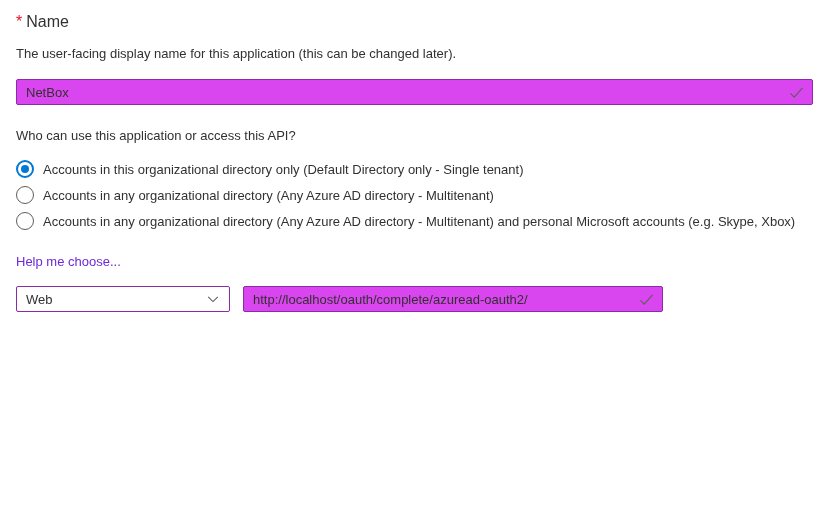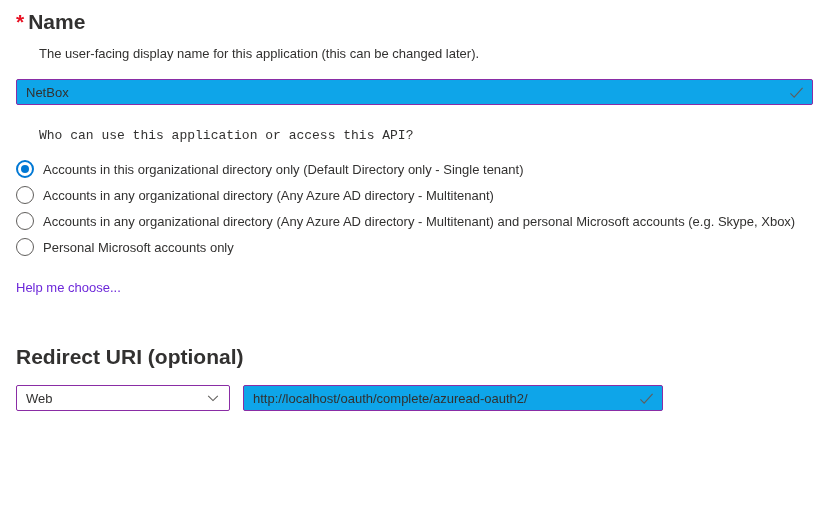--- a/index.html
+++ b/index.html
@@ -6,62 +6,61 @@
   html, body { background: #ffffff; }
   body {
     width: 829px; height: 516px;
     font-family: "Liberation Sans", sans-serif;
     color: #323130;
     overflow: hidden;
   }
   .page { padding: 10px 16px 0 16px; }
 
   .section-title {
-    font-size: 21px;
-    font-weight: 700;
+    font-size: 16px;
+    font-weight: 400;
     line-height: 24px;
     color: #323130;
   }
   .required-marker { color: #e81123; margin-right: 4px; }
 
   .desc {
     font-size: 13px;
     line-height: 19px;
     color: #323130;
     margin-top: 10px;
     max-width: 800px;
-    margin-left: 23px;
   }
 
   .input-wrap {
     position: relative;
     margin-top: 16px;
     height: 26px;
   }
   .input-wrap.full { width: 100%; }
   .text-input {
     width: 100%;
     height: 26px;
     border: 1px solid #8a2da5;
     border-radius: 2px;
     padding: 0 24px 0 9px;
     font-family: "Liberation Sans", sans-serif;
     font-size: 13px;
     color: #323130;
     outline: none;
-    background: #0ea5e9;
+    background: #d946ef;
   }
   .check-icon {
     position: absolute;
     right: 9px; top: 6px;
     pointer-events: none;
   }
 
   .section-gap-lg { margin-top: 42px; }
-  .question { margin-top: 21px; font-family: Liberation Mono, monospace; }
+  .question { margin-top: 21px; }
 
   .radio-group { margin-top: 11px; }
   .radio-row {
     display: flex;
     align-items: center;
     height: 26px;
     cursor: pointer;
   }
   .radio-circle {
     width: 18px; height: 18px;
@@ -146,31 +145,26 @@
         <span class="radio-label">Accounts in this organizational directory only (Default Directory only - Single tenant)</span>
       </div>
       <div class="radio-row">
         <span class="radio-circle"></span>
         <span class="radio-label">Accounts in any organizational directory (Any Azure AD directory - Multitenant)</span>
       </div>
       <div class="radio-row">
         <span class="radio-circle"></span>
         <span class="radio-label">Accounts in any organizational directory (Any Azure AD directory - Multitenant) and personal Microsoft accounts (e.g. Skype, Xbox)</span>
       </div>
-      <div class="radio-row">
-        <span class="radio-circle"></span>
-        <span class="radio-label">Personal Microsoft accounts only</span>
-      </div>
     </div>
 
     <a class="help-link" href="#">Help me choose...</a>
   </section>
 
   <section>
-    <h2 class="section-title redirect-title">Redirect URI (optional)</h2>
 
     <div class="uri-row">
       <div class="dropdown">
         <span class="dropdown-value">Web</span>
         <svg width="14" height="14" viewBox="0 0 16 16">
             <path d="M2.5 5.5 L8 11 L13.5 5.5" fill="none" stroke="#605e5c" stroke-width="1.2"></path>
           </svg>
       </div>
       <div class="input-wrap uri-input-wrap">
         <input class="text-input" type="text" value="http://localhost/oauth/complete/azuread-oauth2/" style="">

